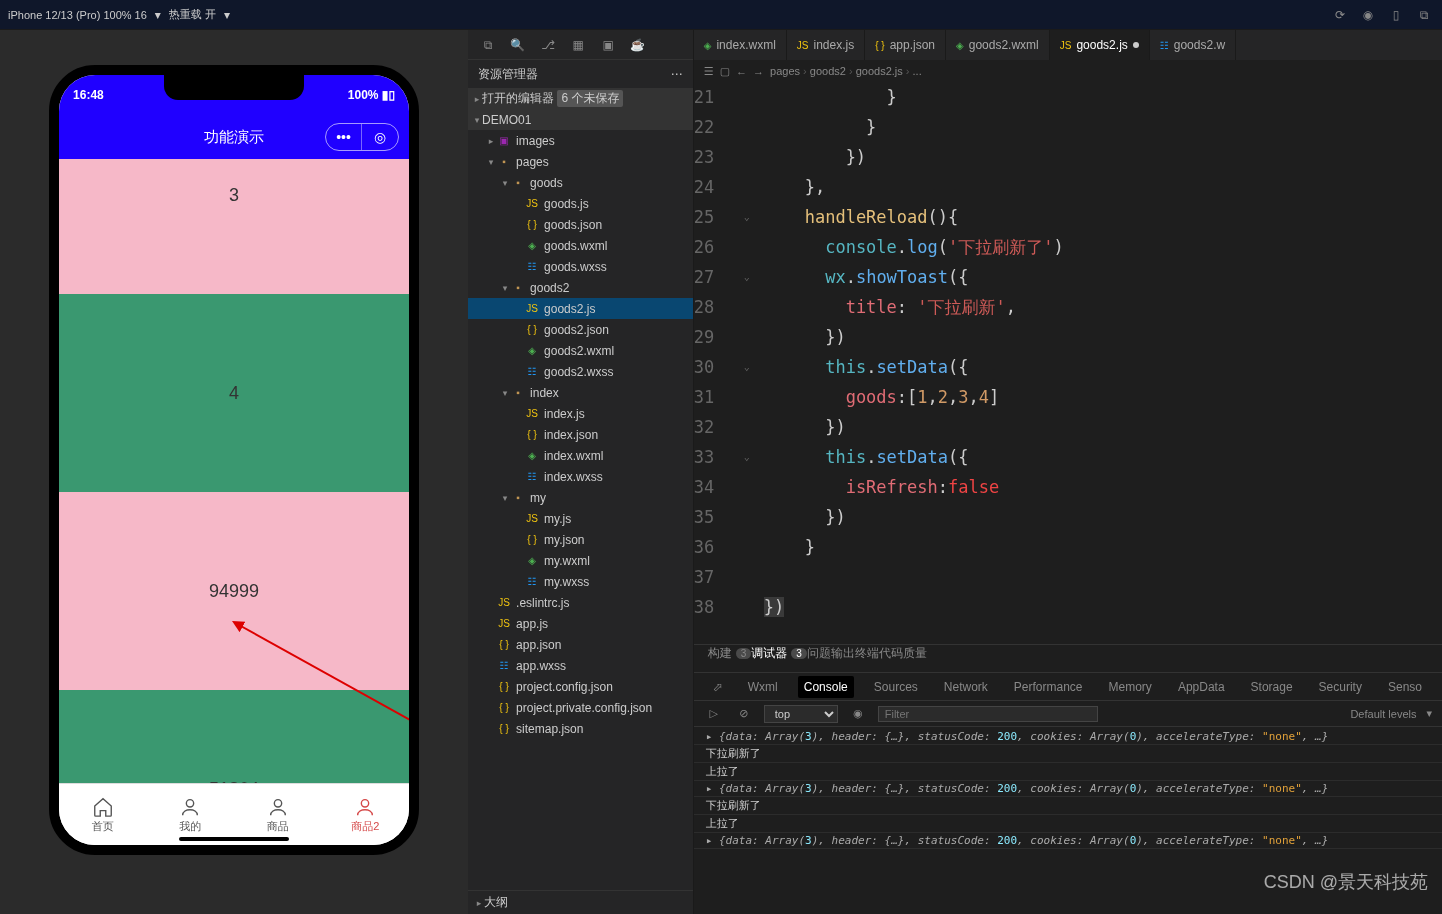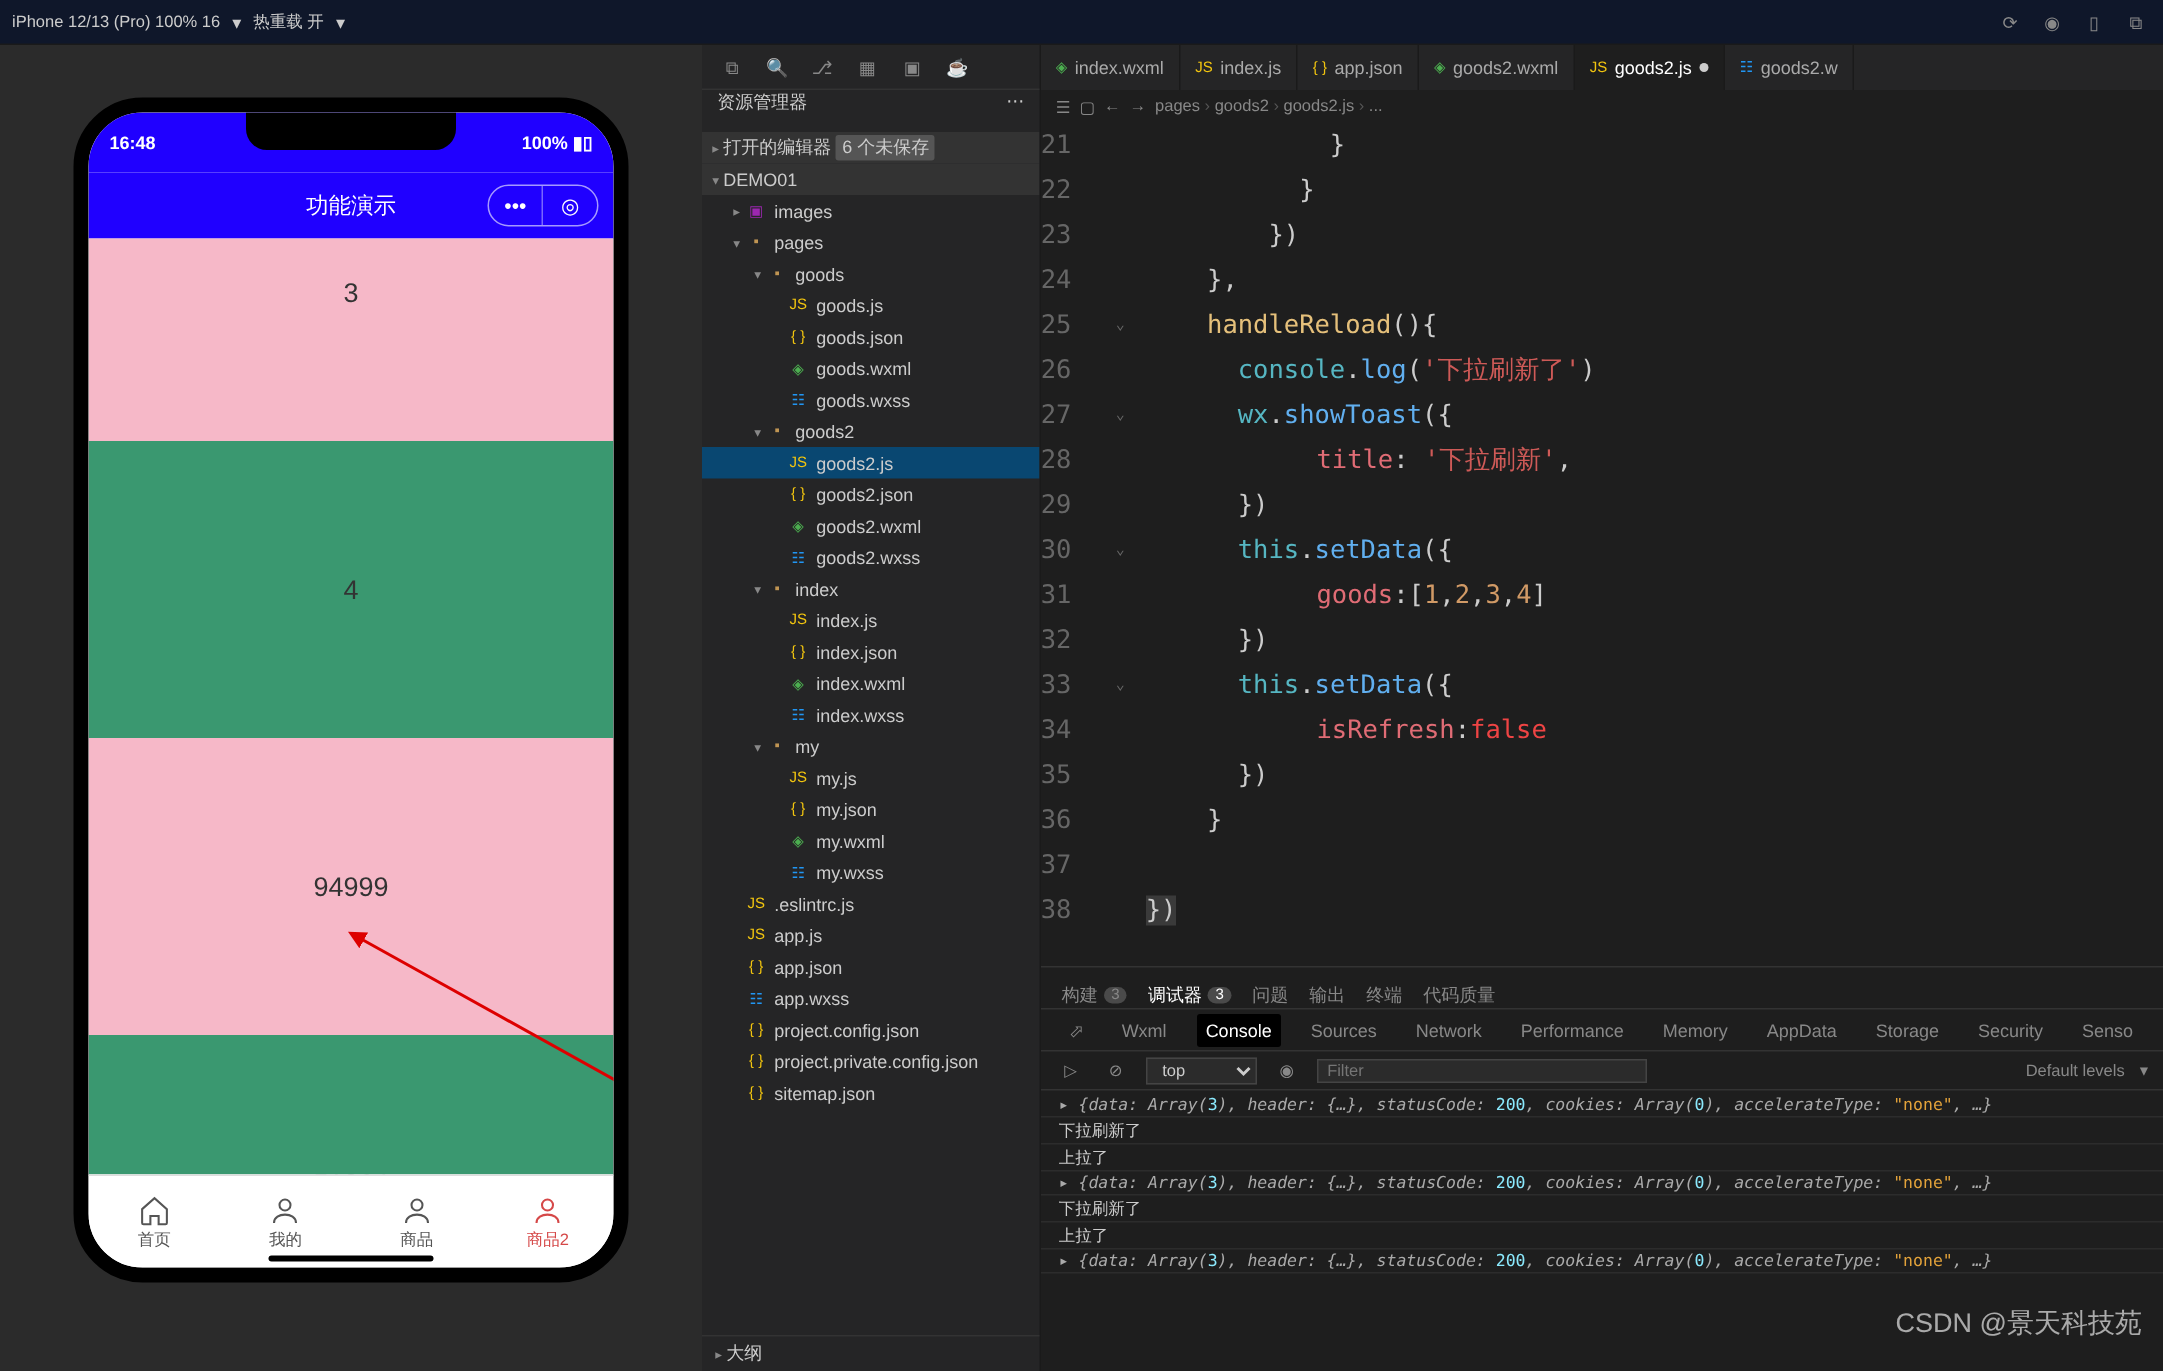--- a/index.html
+++ b/index.html
@@ -22,21 +22,21 @@
 .item-odd { background: #f6b8c8; }
 .item-even { background: #3a9870; }
 .tabbar { position: absolute; bottom: 0; left: 0; right: 0; height: 62px; background: #fff; border-top: 1px solid #ddd; display: flex; }
 .tab { flex: 1; display: flex; flex-direction: column; align-items: center; justify-content: center; gap: 1px; color: #555; font-size: 11px; }
 .tab svg { width: 22px; height: 22px; }
 .tab-active { color: #d54848; }
 .home-indicator { position: absolute; bottom: 4px; left: 50%; transform: translateX(-50%); width: 110px; height: 4px; background: #000; border-radius: 3px; }
 .arrow-svg { position: absolute; left: 170px; top: 540px; pointer-events: none; }
 .explorer { width: 228px; background: #252526; border-right: 1px solid #1a1a1a; display: flex; flex-direction: column; font-size: 12px; }
 .explorer-iconrow { height: 30px; display: flex; align-items: center; gap: 10px; padding: 0 10px; border-bottom: 1px solid #333; }
-.explorer-header { height: 28px; display: flex; justify-content: space-between; padding: 0 10px; color: #ccc; }
+.explorer-header { height: 28px; display: flex; align-items: center; justify-content: space-between; padding: 0 10px; color: #ccc; }
 .tree { flex: 1; overflow-y: auto; }
 .tree-item { height: 21px; display: flex; align-items: center; cursor: pointer; color: #ccc; font-size: 12px; }
 .tree-item.selected { background: #094771; }
 .tree-item.hdr { background: #333; font-weight: 400; }
 .tree-chev { width: 10px; text-align: center; font-size: 9px; color: #888; }
 .tree-icon { width: 16px; margin-right: 4px; text-align: center; font-size: 10px; }
 .ic-js { color: #f1c40f; }
 .ic-json { color: #f1c40f; }
 .ic-wxml { color: #4caf50; }
 .ic-wxss { color: #2196f3; }
@@ -54,26 +54,26 @@
 .gutter { width: 50px; text-align: left; color: #666; padding-right: 12px; }
 .gutter-line { height: 30px; }
 .fold-col { width: 20px; color: #666; font-size: 10px; }
 .fold-line { height: 30px; display: flex; align-items: center; }
 .code-lines { flex: 1; }
 .code-line { height: 30px; white-space: pre; color: #ccc; }
 .fn { color: #e5c07b; }
 .fn2 { color: #61afef; }
 .str { color: #ce5a57; }
 .num { color: #d19a66; }
-.prop { color: #e06c75; margin-left: 32px; }
+.prop { color: #e06c75; }
 .this { color: #56b6c2; }
 .bool { color: #ef4444; }
 .bracket-end { background: #3a3a3a; }
 .bottom { height: 270px; display: flex; flex-direction: column; border-top: 1px solid #333; }
-.btm-tabs { height: 28px; display: flex; align-items: flex-end; gap: 14px; padding: 0 14px; border-bottom: 1px solid #333; font-size: 12px; }
+.btm-tabs { height: 28px; display: flex; align-items: flex-start; padding: 0 14px; border-bottom: 1px solid #333; font-size: 12px; }
 .btm-tab { color: #888; cursor: pointer; display: flex; align-items: center; gap: 4px; }
 .btm-tab.active { color: #fff; }
 .badge { background: #4a4a4a; border-radius: 8px; padding: 0 5px; font-size: 10px; }
 .dev-tabs { height: 28px; display: flex; align-items: center; gap: 14px; padding: 0 14px; border-bottom: 1px solid #333; font-size: 12px; }
 .dev-tab { color: #888; cursor: pointer; padding: 4px 6px; }
 .dev-tab.active { color: #fff; background: #000; border-radius: 2px; }
 .console-ctrl { height: 26px; display: flex; align-items: center; gap: 10px; padding: 0 10px; border-bottom: 1px solid #333; font-size: 11px; color: #888; }
 .console-select { background: #2b2b2b; border: 1px solid #444; color: #ccc; padding: 1px 30px 1px 6px; font-size: 11px; }
 .console-filter { background: #2b2b2b; border: 1px solid #444; color: #ccc; padding: 1px 6px; font-size: 11px; width: 220px; }
 .console-log { flex: 1; overflow-y: auto; font-family: Consolas, monospace; font-size: 11px; padding: 2px 0; }

